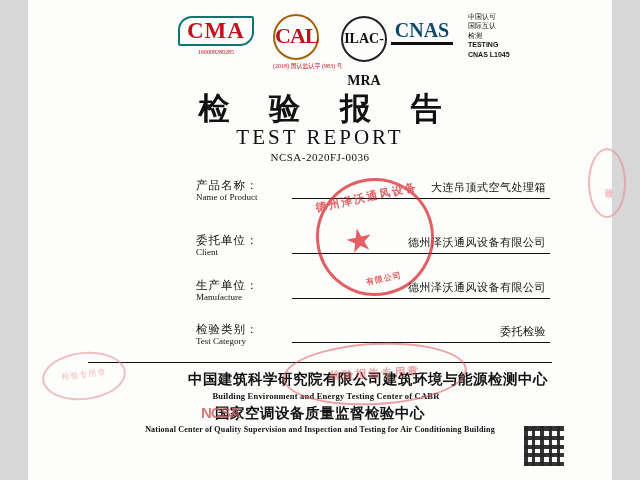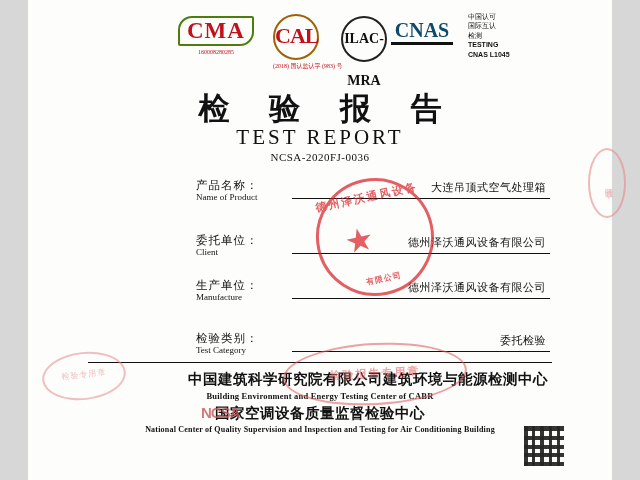--- a/index.html
+++ b/index.html
@@ -56,21 +56,21 @@
   .lg-ilac { left: 163px; top: 6px; }
   .lg-cnas { left: 213px; top: 10px; }
   .lg-cn { left: 290px; top: 2px; text-align: left; }
 
   .ma-mark {
     font-family: "Liberation Serif", serif;
     font-size: 23px;
     font-weight: bold;
     color: #c1121c;
     letter-spacing: 1px;
-    border: 2px solid #4d7c0f;
+    border: 2px solid #0f766e;
     border-radius: 14px 2px 14px 2px;
     padding: 1px 7px 2px 7px;
     display: inline-block;
     line-height: 1.0;
   }
   .ma-sub {
     font-size: 6px;
     color: #c1121c;
     margin-top: 3px;
     letter-spacing: 0px;
@@ -164,21 +164,21 @@
   
   .field {
     position: absolute;
     left: 168px;
     width: 360px;
     height: 34px;
   }
   .f1 { top: 178px; }
   .f2 { top: 233px; }
   .f3 { top: 278px; }
-  .f4 { top: 331px; }
+  .f4 { top: 322px; }
 
   .f-label-cn {
     position: absolute;
     left: 0; top: 0;
     font-size: 11.5px;
     color: #111;
     letter-spacing: 1px;
     white-space: nowrap;
   }
   .f-label-en {
@@ -215,21 +215,21 @@
     border-top: 1px solid #111;
   }
   .org {
     position: absolute;
     left: 0;
     width: 584px;
     text-align: center;
     color: #111;
   }
   .org-cn1 { top: 370px; font-size: 14.5px; font-weight: bold; letter-spacing: 0.5px; padding-left: 48px; }
-  .org-en1 { top: 391px; font-size: 8.5px; font-weight: bold; letter-spacing: 0.2px; }
+  .org-en1 { top: 391px; font-size: 8.5px; font-weight: bold; letter-spacing: 0.2px; margin-left: 6px; }
   .org-cn2 { top: 404px; font-size: 14.5px; font-weight: bold; letter-spacing: 0.5px; }
   .org-en2 { top: 425px; font-size: 8px; font-weight: bold; letter-spacing: 0.2px; }
 
   
   .seal-main {
     position: absolute;
     left: 288px;
     top: 178px;
     width: 112px;
     height: 112px;

